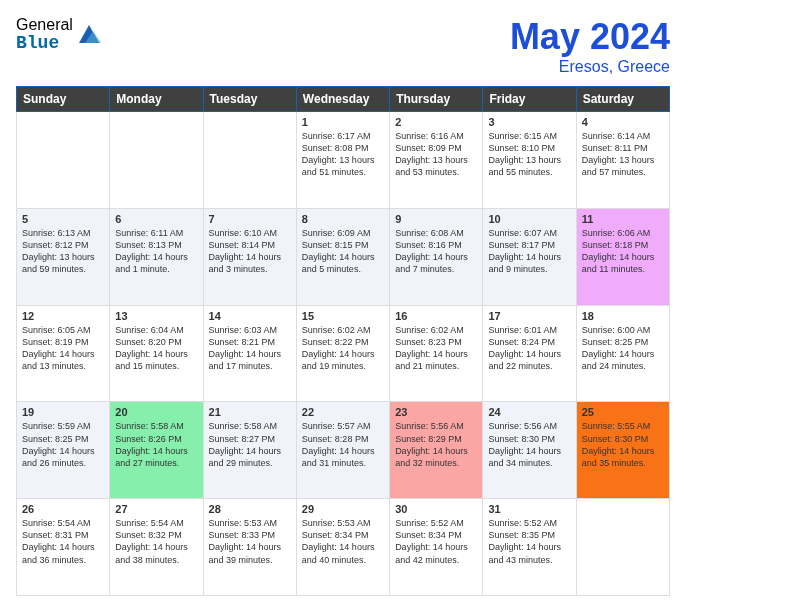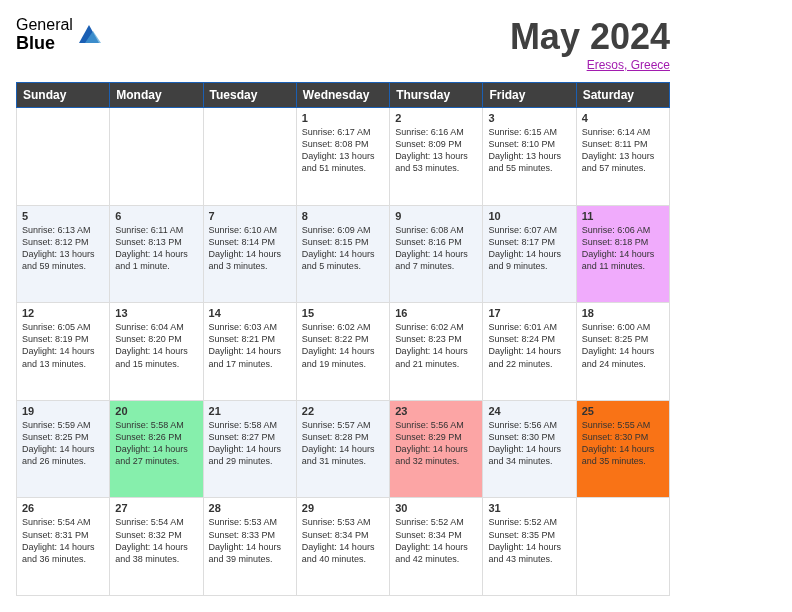--- a/index.html
+++ b/index.html
@@ -28,39 +28,39 @@
       align-items: center;
     }
     .logo-text {
       display: flex;
       flex-direction: column;
       line-height: 1.1;
     }
     .logo-blue {
       font-size: 18px;
       font-weight: bold;
-      color: #000000;
+      color: #0369a1;
+      font-family: Liberation Mono, monospace;
     }
     .logo-icon {
       width: 28px;
       height: 28px;
       margin-left: 2px;
     }
     .title-block {
       text-align: right;
     }
     .month-title {
       font-size: 36px;
       font-weight: bold;
-      color: #404040;
+      color: #1d4ed8;
     }
     .location {
-      font-size: 12px;
-      color: #a21caf;
-      text-decoration: underline;
+      font-size: 16px;
+      color: #1d4ed8;
     }
     .calendar {
       flex: 1;
       border: 1px solid #ccc;
       border-collapse: collapse;
       width: 100%;
       table-layout: fixed;
     }
     .calendar th {
       background: #404040;

